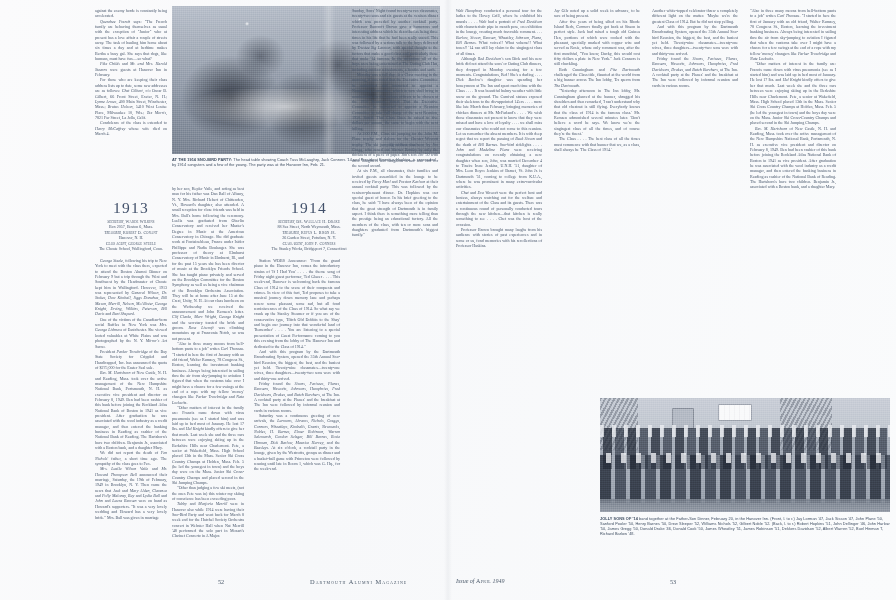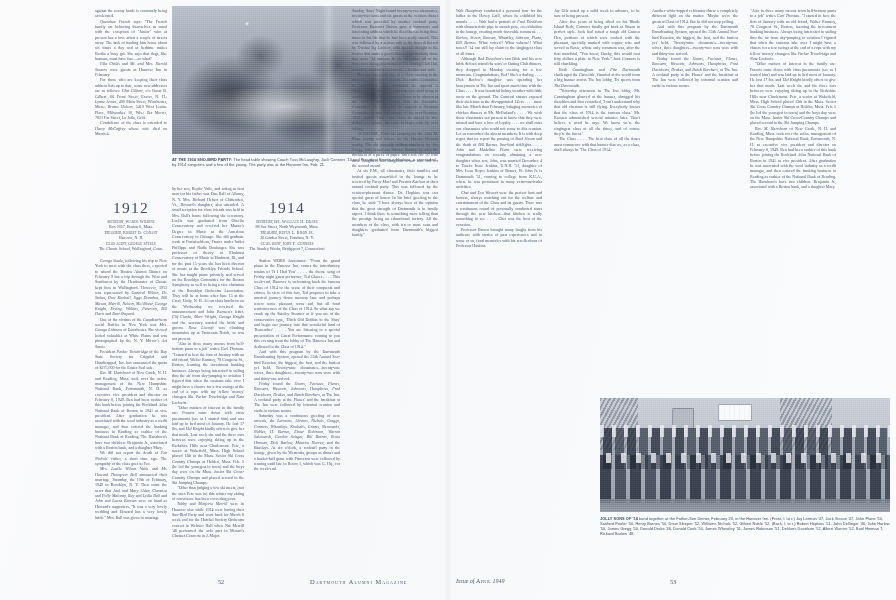--- a/index.html
+++ b/index.html
@@ -178,21 +178,21 @@
 
     <div class="col" style="left:95px;top:8px;width:72px;height:180px;">
       <p class="noind">against the enemy horde is constantly being accelerated.</p>
       <p><i>Querehee French</i> says: "The French family are behaving themselves as usual with the exception of "Junior" who at present has a love affair a couple of streets away. The task of hauling him home about six times a day and at bedtime makes Bertha a busy gal. She says that dogs, like humans, must have fun.—so what?</p>
       <p><i>Pike Childs</i> and <i>Mr. and Mrs. Harold Stearns</i> were guests at Hanover Inn in February.</p>
       <p>For those who are keeping their class address lists up to date, some new addresses are as follows: <i>Chet Gilbert</i>, c/o Oscar B. Gilbert, 66 Front Street, Exeter, N. H.; <i>Lynne Armes</i>, 400 Main Street, Winchester, Mass.; <i>Brutus Holson</i>, 5410 West Louise Place, Milwaukee 10, Wis.; <i>Tex Morris</i>, 7821 Far Street, La Jolla, Calif.</p>
       <p>Condolence of the class is extended to <i>Harry McCaffrey</i> whose wife died on March 4.</p>
     </div>
 
     <div style="position:absolute;left:95px;top:200px;width:72px;">
-      <div class="year">1912</div>
+      <div class="year">1913</div>
       <div class="officers">
         <span class="role">Secretary,</span>
         <span class="nm">Warde Wilkins</span><br>
         <span>Box 2057, Boston 6, Mass.</span><br>
         <span class="role">Treasurer,</span>
         <span class="nm">Robert D. Conant</span><br>
         <span>Hanover, N. H.</span><br>
         <span class="role">Class Agent,</span>
         <span class="nm">George Steele</span><br>
         <span>The Choate School, Wallingford, Conn.</span>
@@ -221,21 +221,21 @@
     </div>
 
     <div class="col" style="left:172px;top:186px;width:72px;height:384px;">
       <p class="noind">by her son, Kepler Vaile, and acting as best man for his father was Dan Ball of Albany, N. Y. Mrs. Richard Hebert of Chittenden, Vt., Howard's daughter, also attended. A small reception for close friends was held in Mrs. Ball's home following the ceremony. Luella was graduated from Oberlin Conservatory and received her Master's Degree in Music at the American Conservatory in Chicago. She did graduate work at Fontainebleau, France under Isidor Phillippe and Nadia Boulanger. She was professor of theory at Elmhurst Conservatory of Music in Elmhurst, Ill., and for the past 15 years she has been director of music at the Brooklyn Friends School. She has taught piano privately and served on the Brooklyn Committee for the Boston Symphony as well as being a vice chairman of the Brooklyn Orchestra Association. They will be at home after June 15 at the Crest, Unity, N. H. At our class luncheon on the Wednesday we received the announcement and John Remsen's letter. <i>Clif Clarke, Marv Wright, George Knight</i> and the secretary toasted the bride and groom. <i>Rose Liscroft</i> was climbing mountains up at Franconia Notch, so was not present.</p>
       <p>"Also in three many moons from bell-bottom pants to a job" writes <i>Carl Thoreau</i>. "I started in here the first of January with an old friend, Walter Rumsey, 78 Congress St., Boston, learning the investment banking business. Always being interested in sailing thru the air from sky-jumping to aviation I figured that when the customs take over I might have a chance for a few swings at the end of a rope with my fellow 'money' changers like <i>Parker Trowbridge</i> and <i>Nate Lockwitz</i>.</p>
       <p>"Other matters of interest in the family are: Francis came down with virus pneumonia (see as I started him) and was laid up in bed most of January. He lost 17 lbs. and <i>Hal Knight</i> kindly offers to give her that much. Last week she and the three cars between were enjoying skiing up in the Berkshire Hills near Charlemont. Pete, a senior at Wakefield, Mass. High School placed 13th in the Mass. Senior Ski Cross Country Champs at Holden, Mass. Feb. 5 (he led the youngest in town) and the boys day were on the Mass. Junior Ski Cross-Country Champs and placed second in the Ski Jumping Champs.</p>
       <p>"Other than judging a few ski meets, (not the ones Pete was in) this winter my skiing of conscience has been exceeding poor.</p>
       <p><i>Tubby</i> and <i>Marjorie Merrill</i> were in Hanover also while 1914 were having their Sno-Bird Party and went back for March 8 week end for the Hatchel Society Orchestra concert in Webster Hall when Nat Merrill '48 performed the solo part in Mozart's Clarinet Concerto in A Major.</p>
     </div>
 
-    <div style="position:absolute;left:242px;top:200px;width:90px;">
+    <div style="position:absolute;left:264px;top:200px;width:90px;">
       <div class="year">1914</div>
       <div class="officers">
         <span class="role">Secretary,</span>
         <span class="nm">Dr. Wallace H. Drake</span><br>
         <span>88 Sea Street, North Weymouth, Mass.</span><br>
         <span class="role">Treasurer,</span>
         <span class="nm">Rufus L. Bison Jr.</span><br>
         <span>26 Garden Street, Potsdam, N. Y.</span><br>
         <span class="role">Class Agent,</span>
         <span class="nm">John F. Conners</span><br>

